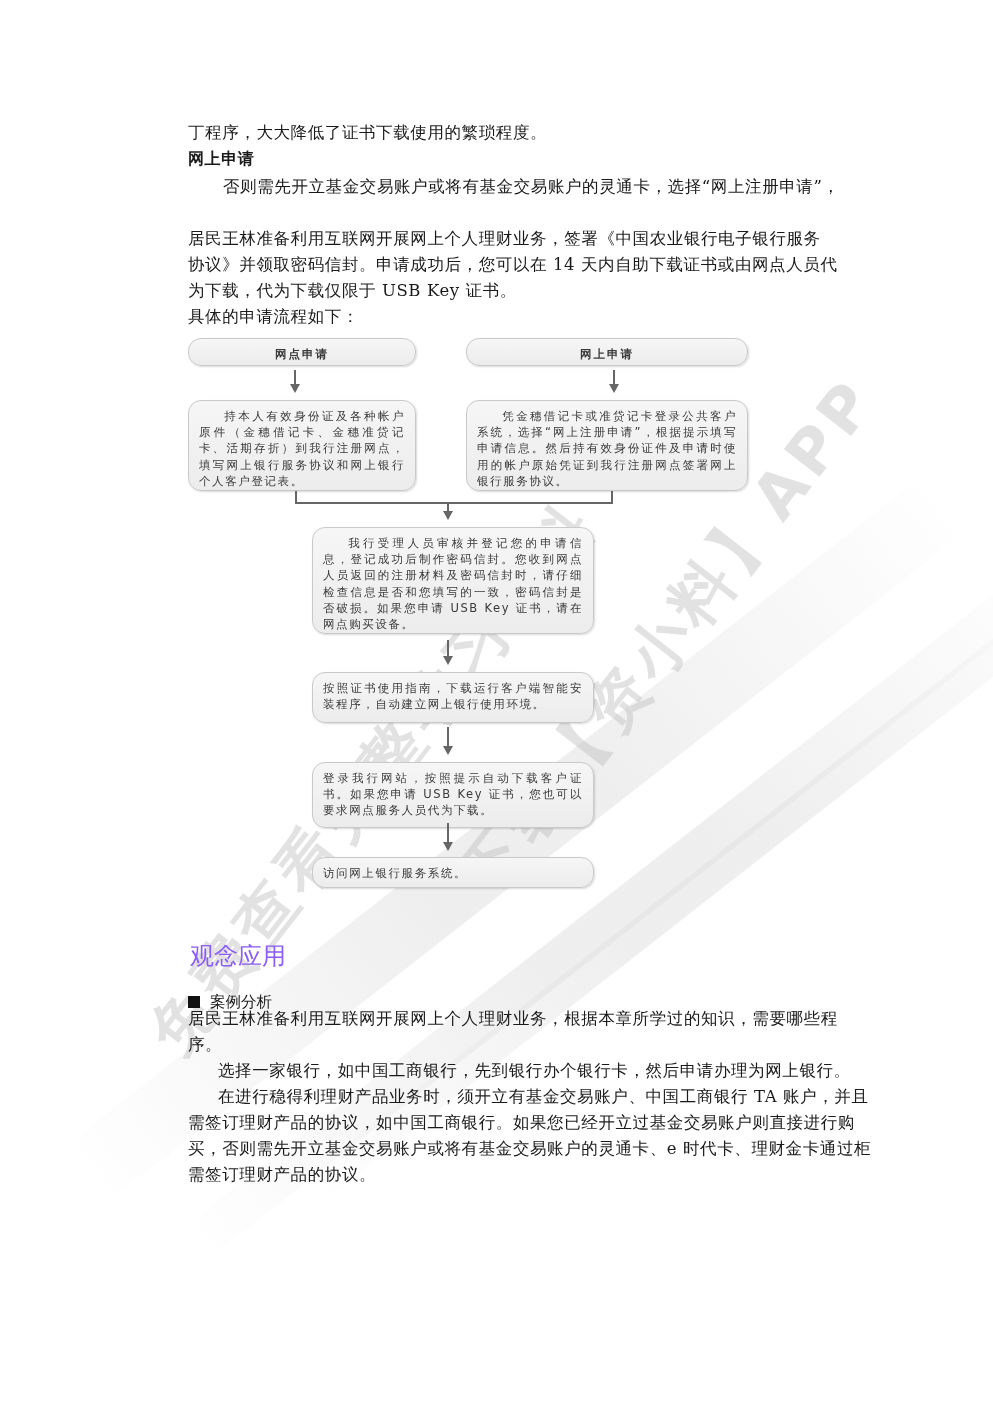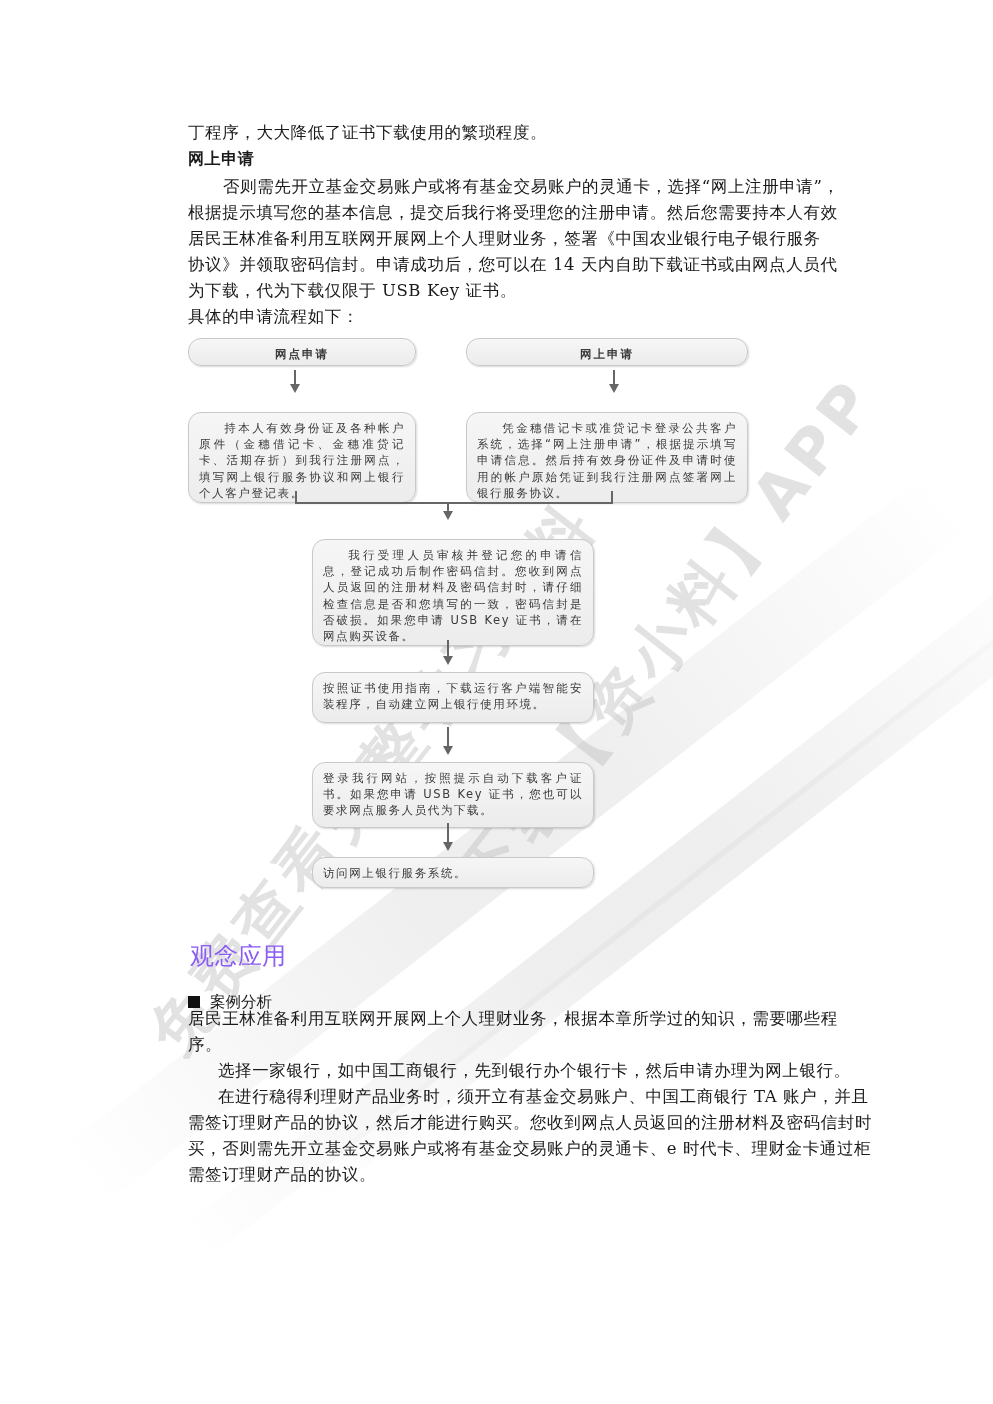--- a/index.html
+++ b/index.html
@@ -19,21 +19,21 @@
   .content { position: absolute; left: 0; top: 0; width: 993px; height: 1404px; z-index: 1; }
   .para { position: absolute; font-size: 16.5px; line-height: 26px; letter-spacing: 0.6px; }
   .bold { font-weight: bold; font-family: "DejaVu Sans", sans-serif; font-size: 16px; }
   .flow-box {
     position: absolute; background: linear-gradient(#f6f6f6, #ececec); border: 1px solid #c9c9c9; border-radius: 13px;
     box-shadow: 1px 1px 2px rgba(0,0,0,0.15);
     font-family: "DejaVu Sans", sans-serif; font-size: 11.5px; line-height: 16.2px; color: #3a3a3a;
     box-sizing: border-box; padding: 7px 10px; letter-spacing: 1.6px; text-align: justify;
   }
   .flow-box.head { text-align: center; font-weight: bold; font-size: 11.5px; padding: 7px 0; letter-spacing: 2px; }
-  .indent { text-indent: 2.2em; margin-top: 12px; }
+  .indent { text-indent: 2.2em; }
   .arrow-v { position: absolute; width: 2px; background: #666; }
   .arrow-head { position: absolute; width: 0; height: 0; border-left: 5px solid transparent; border-right: 5px solid transparent; border-top: 9px solid #666; }
   .line { position: absolute; background: #666; }
   .section-title { position: absolute; font-family: "DejaVu Sans", sans-serif; font-size: 24px; color: #8b5cf6; }
   .square { display: inline-block; width: 12px; height: 12px; background: #111; vertical-align: -1px; margin-right: 10px; }
   .subhead { position: absolute; font-size: 15.5px; font-family: "DejaVu Sans", sans-serif; }
 </style>
 </head>
 <body>
 
@@ -43,21 +43,20 @@
   <div class="wm-band" style="left:300px; top:1180px; width:1000px; height:30px; transform: rotate(-38deg);"></div>
   <div class="wm-text" style="left:130px; top:1020px; transform: rotate(-52deg);">免费查看完整学习资料</div>
   <div class="wm-text" style="left:440px; top:860px; transform: rotate(-52deg);">下载【资小料】APP</div>
 </div>
 
 <div class="content">
 
   <div class="para" style="left:188px; top:120px;">丁程序，大大降低了证书下载使用的繁琐程度。</div>
   <div class="para bold" style="left:188px; top:146px;">网上申请</div>
   <div class="para" style="left:223px; top:174px;">否则需先开立基金交易账户或将有基金交易账户的灵通卡，选择“网上注册申请”，</div>
-  <div class="para" style="left:188px; top:200px;">根据提示填写您的基本信息，提交后我行将受理您的注册申请。然后您需要持本人有效</div>
   <div class="para" style="left:188px; top:226px;">居民王林准备利用互联网开展网上个人理财业务，签署《中国农业银行电子银行服务</div>
   <div class="para" style="left:188px; top:252px;">协议》并领取密码信封。申请成功后，您可以在 14 天内自助下载证书或由网点人员代</div>
   <div class="para" style="left:188px; top:278px;">为下载，代为下载仅限于 USB Key 证书。</div>
   <div class="para" style="left:188px; top:304px;">具体的申请流程如下：</div>
 
   <div>
     <div class="flow-box head" style="left:188px; top:338px; width:228px; height:28px;">网点申请</div>
     <div class="flow-box head" style="left:466px; top:338px; width:282px; height:28px;">网上申请</div>
 
     <div class="arrow-v" style="left:294px; top:370px; height:14px;"></div>
@@ -93,16 +92,16 @@
   </div>
 
   <div class="section-title" style="left:190px; top:940px;">观念应用</div>
   <div class="subhead" style="left:188px; top:992px;">
     <span class="square"></span><span>案例分析</span>
   </div>
   <div class="para" style="left:188px; top:1006px;">居民王林准备利用互联网开展网上个人理财业务，根据本章所学过的知识，需要哪些程</div>
   <div class="para" style="left:188px; top:1032px;">序。</div>
   <div class="para" style="left:218px; top:1084px;">在进行稳得利理财产品业务时，须开立有基金交易账户、中国工商银行 TA 账户，并且</div>
   <div class="para" style="left:188px; top:1058px; padding-left:30px;">选择一家银行，如中国工商银行，先到银行办个银行卡，然后申请办理为网上银行。</div>
-  <div class="para" style="left:188px; top:1110px;">需签订理财产品的协议，然后才能进行购买。您收到网点人员返回的注册材料及密码信封时</div>
+  <div class="para" style="left:188px; top:1110px;">需签订理财产品的协议，如中国工商银行。如果您已经开立过基金交易账户则直接进行购</div>
   <div class="para" style="left:188px; top:1136px;">买，否则需先开立基金交易账户或将有基金交易账户的灵通卡、e 时代卡、理财金卡通过柜</div>
   <div class="para" style="left:188px; top:1162px;">需签订理财产品的协议。</div>
 </div>
 
 </body></html>

